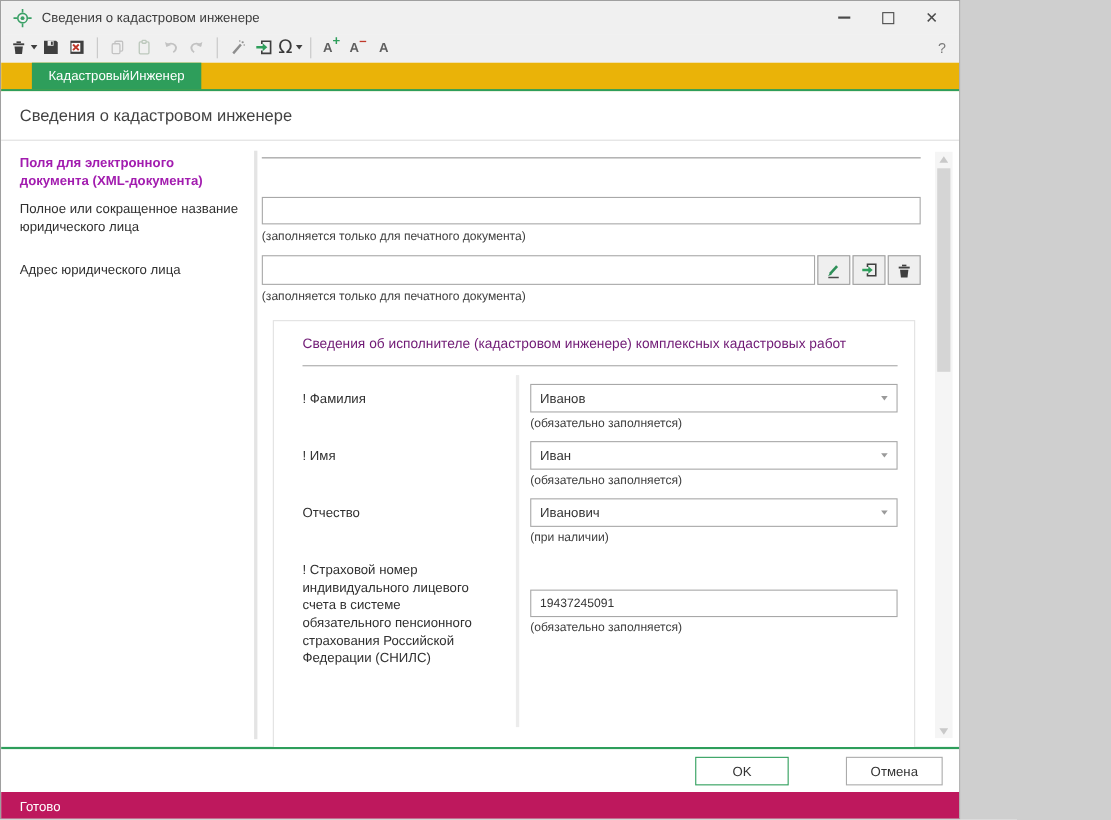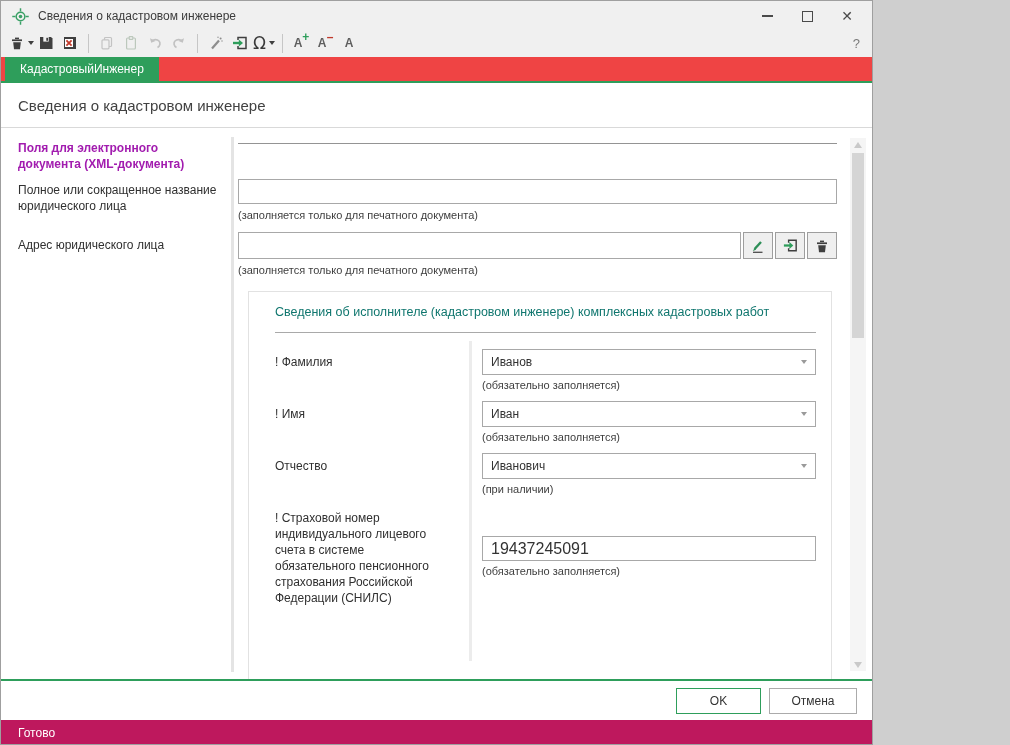--- a/index.html
+++ b/index.html
@@ -28,21 +28,21 @@
   }
   .ticon { height:22px; min-width:24px; display:flex; align-items:center; justify-content:center; gap:2px; }
   .tsep { width:1px; height:19px; background:#c6c6c6; margin:0 6px; }
   .caret { width:0; height:0; border-left:3.5px solid transparent; border-right:3.5px solid transparent; border-top:4px solid #3f3f3f; margin-left:1px; }
   .omega { font-family:"DejaVu Sans",sans-serif; font-size:17px; color:#3a3a3a; line-height:1; }
   .fontbtn { font-size:12px; font-weight:bold; color:#5f5f5f; position:relative; padding-right:6px; }
   .fontbtn .sign { position:absolute; top:-6px; right:-1px; font-size:12px; font-weight:bold; }
   .sign.green { color:#2e9e5b; } .sign.red { color:#c0392b; }
   .toolbar-help { margin-left:auto; color:#7a7a7a; font-size:13px; }
   
-  .tabbar { height:26px; background:#ef4444; border-bottom:2px solid #2e9e5b; display:flex; align-items:flex-start; padding-left:4px; }
+  .tabbar { height:26px; background:#eab308; border-bottom:2px solid #2e9e5b; display:flex; align-items:flex-start; padding-left:28px; }
   .tab { height:24px; background:#2e9e5b; color:#fff; font-size:12px; display:flex; align-items:center; padding:0 15px; }
   
   .heading { height:45px; padding:14px 0 0 17px; border-bottom:1px solid #d9d9d9; background:#fff; }
   .heading h1 { font-size:15px; font-weight:normal; color:#424242; }
   
   .bodyrow { display:flex; height:551px; background:#fff; }
   .sidebar { width:230px; padding:12px 12px 0 17px; font-size:12px; color:#303030; line-height:16px; flex:none; }
   .sb-title { font-weight:bold; color:#a21caf; }
   .sb-item2 { margin-top:10px; }
   .sb-item3 { margin-top:23px; }
@@ -50,45 +50,45 @@
   .main { flex:1; display:flex; }
   .main-col { flex:1; padding:0 13px 0 4px; overflow:hidden; }
   .top-hr { height:1px; background:#949494; margin-top:15px; }
   .wideinput { width:100%; height:25px; border:1px solid #a8a8a8; background:#fff; margin-top:35px; padding:0 8px; font-size:12px; color:#333; font-family:inherit; display:block; }
   .hint { font-size:11px; color:#3e3e3e; margin-top:5px; }
   .inputrow { display:flex; margin-top:11px; align-items:stretch; }
   .inputrow input { flex:1; height:27px; border:1px solid #a8a8a8; padding:0 8px; font-size:12px; color:#333; font-family:inherit; min-width:0; }
   .minibtn { width:30px; height:27px; margin-left:2px; background:#efefef; border:1px solid #9e9e9e; display:flex; align-items:center; justify-content:center; flex:none; }
   
   .group { margin:15px 5px 0 10px; border:1px solid #e2e2e2; background:#fff; padding:13px 15px 0 26px; height:430px; }
-  .gtitle { font-size:12.5px; color:#0f766e; }
+  .gtitle { font-size:12.5px; color:#701a75; }
   .ghr { height:1px; background:#a9a9a9; margin-top:13px; }
   .gbody { position:relative; padding-top:16px; }
   .gdivider { position:absolute; left:194px; top:8px; width:3px; height:320px; background:#ececec; }
   .grow { display:flex; }
   .grow.gap-lg { margin-bottom:18px; }
   .grow.gap-sm { margin-bottom:10px; }
   .glabel { width:194px; padding:2px 22px 0 0; font-size:12px; color:#303030; line-height:16px; flex:none; }
   .glabel.pt5 { padding-top:5px; }
   .gfield { flex:1; padding-left:13px; min-width:0; }
   .gfield.pt31 { padding-top:31px; }
   .selectbox { height:26px; border:1px solid #a8a8a8; background:#fff; display:flex; align-items:center; padding:0 8px; font-size:12px; color:#333; }
   .selectbox .selval { flex:1; overflow:hidden; white-space:nowrap; }
   .chev { width:0; height:0; border-left:3.5px solid transparent; border-right:3.5px solid transparent; border-top:4.5px solid #9a9a9a; }
-  .snils-input { width:100%; height:25px; border:1px solid #a8a8a8; padding:0 8px; font-size:16px; color:#333; font-family:inherit; display:block; }
+  .snils-input { width:100%; height:25px; border:1px solid #a8a8a8; padding:0 8px; font-size:11px; color:#333; font-family:inherit; display:block; }
   
   .scrollbar { width:16px; margin:10px 6px 0 0; height:533px; background:#f5f5f5; position:relative; flex:none; }
   .sb-up, .sb-down { position:absolute; left:0; width:16px; height:13px; display:flex; align-items:center; justify-content:center; }
   .sb-up { top:0; } .sb-down { bottom:0; }
   .tri-up { width:0; height:0; border-left:4.5px solid transparent; border-right:4.5px solid transparent; border-bottom:6px solid #c9c9c9; }
   .tri-down { width:0; height:0; border-left:4.5px solid transparent; border-right:4.5px solid transparent; border-top:6px solid #c9c9c9; }
   .sb-thumb { position:absolute; left:2px; top:15px; width:12px; height:185px; background:#d5d5d5; }
   
   .footer { height:41px; border-top:2px solid #2e9e5b; background:#fff; display:flex; align-items:center; justify-content:flex-end; gap:8px; padding-right:15px; }
-  .btn { height:26px; font-size:12px; color:#333; background:#fff; display:flex; align-items:center; justify-content:center; font-family:inherit; cursor:default; }
+  .btn { height:26px; font-size:12px; color:#333; background:#fff; display:flex; align-items:center; justify-content:center; font-family:inherit; cursor:default;margin-left:44px; }
   .btn-ok { width:85px; border:1px solid #2e9e5b; }
   .btn-cancel { width:88px; border:1px solid #ababab; }
   
   .statusbar { height:26px; background:#be185d; color:#fff; font-size:12px; display:flex; align-items:center; padding-left:17px; }
 </style>
 </head>
 <body>
 
 <div class="window">
 

